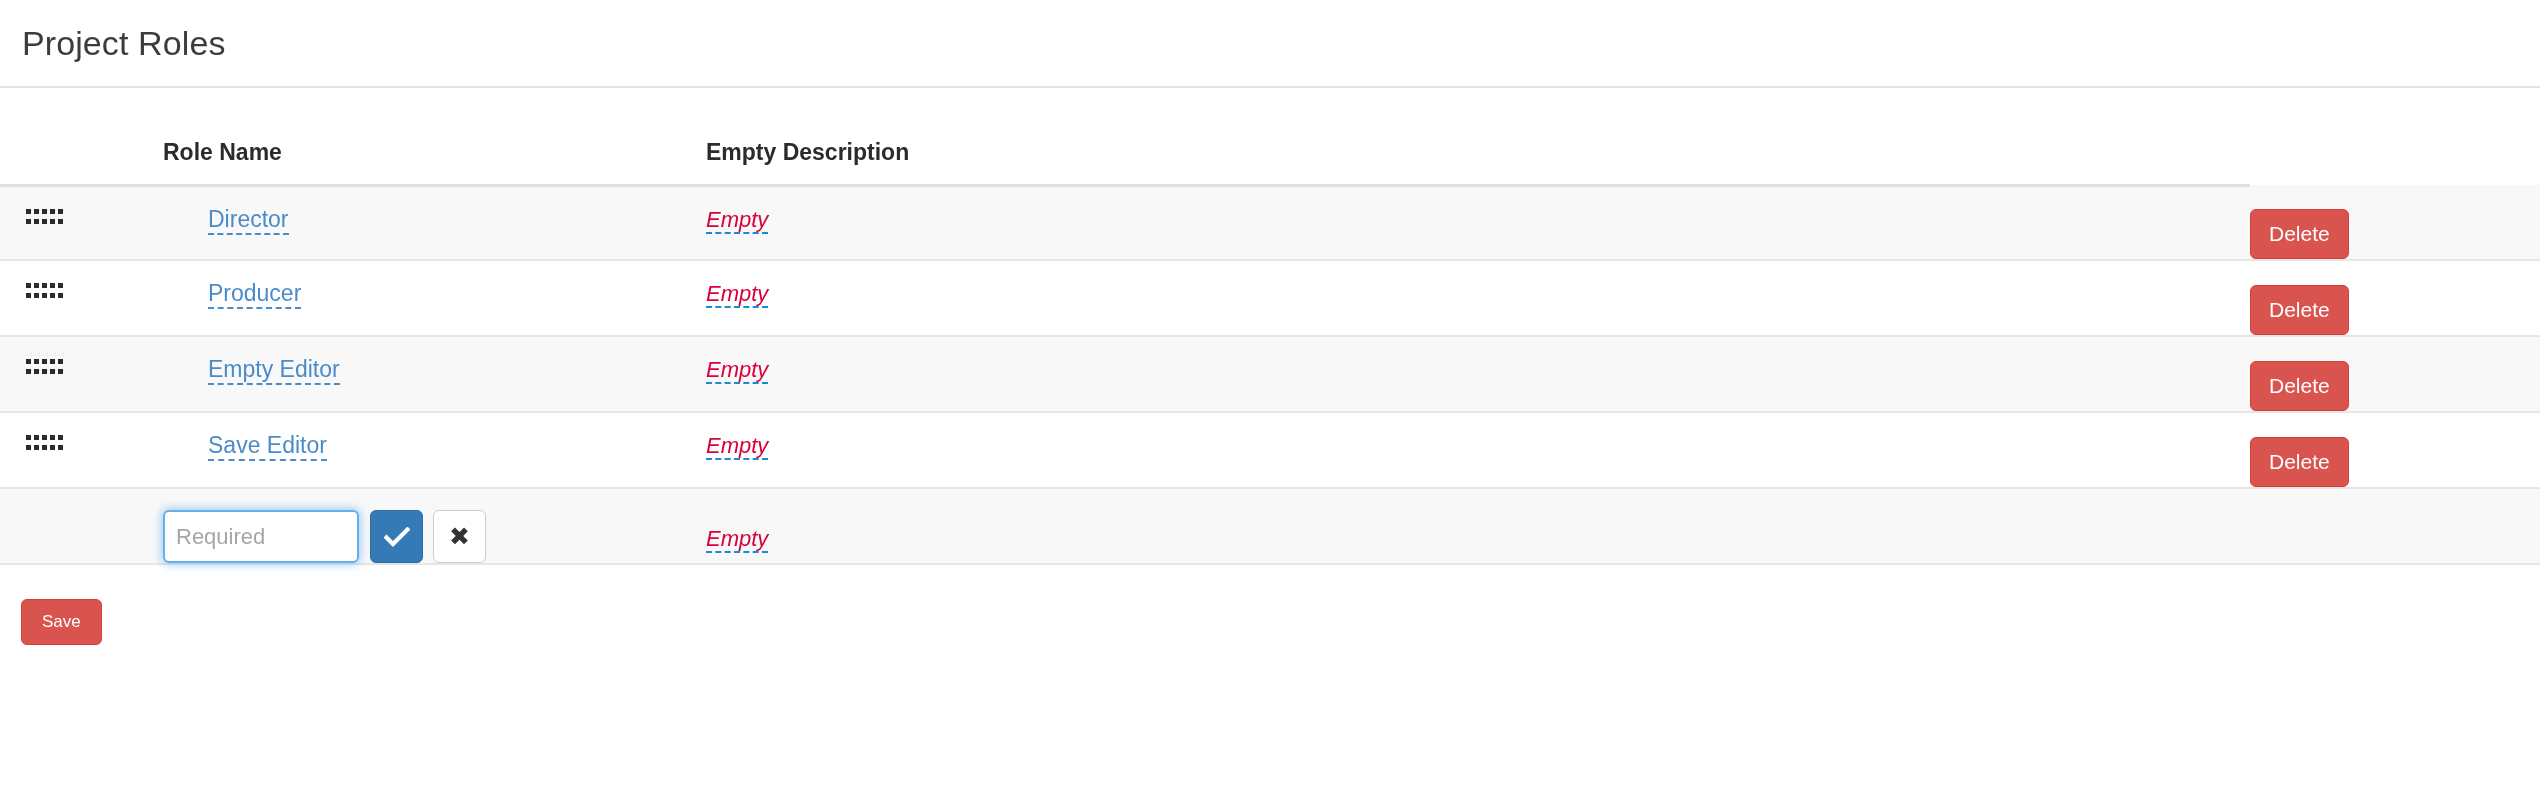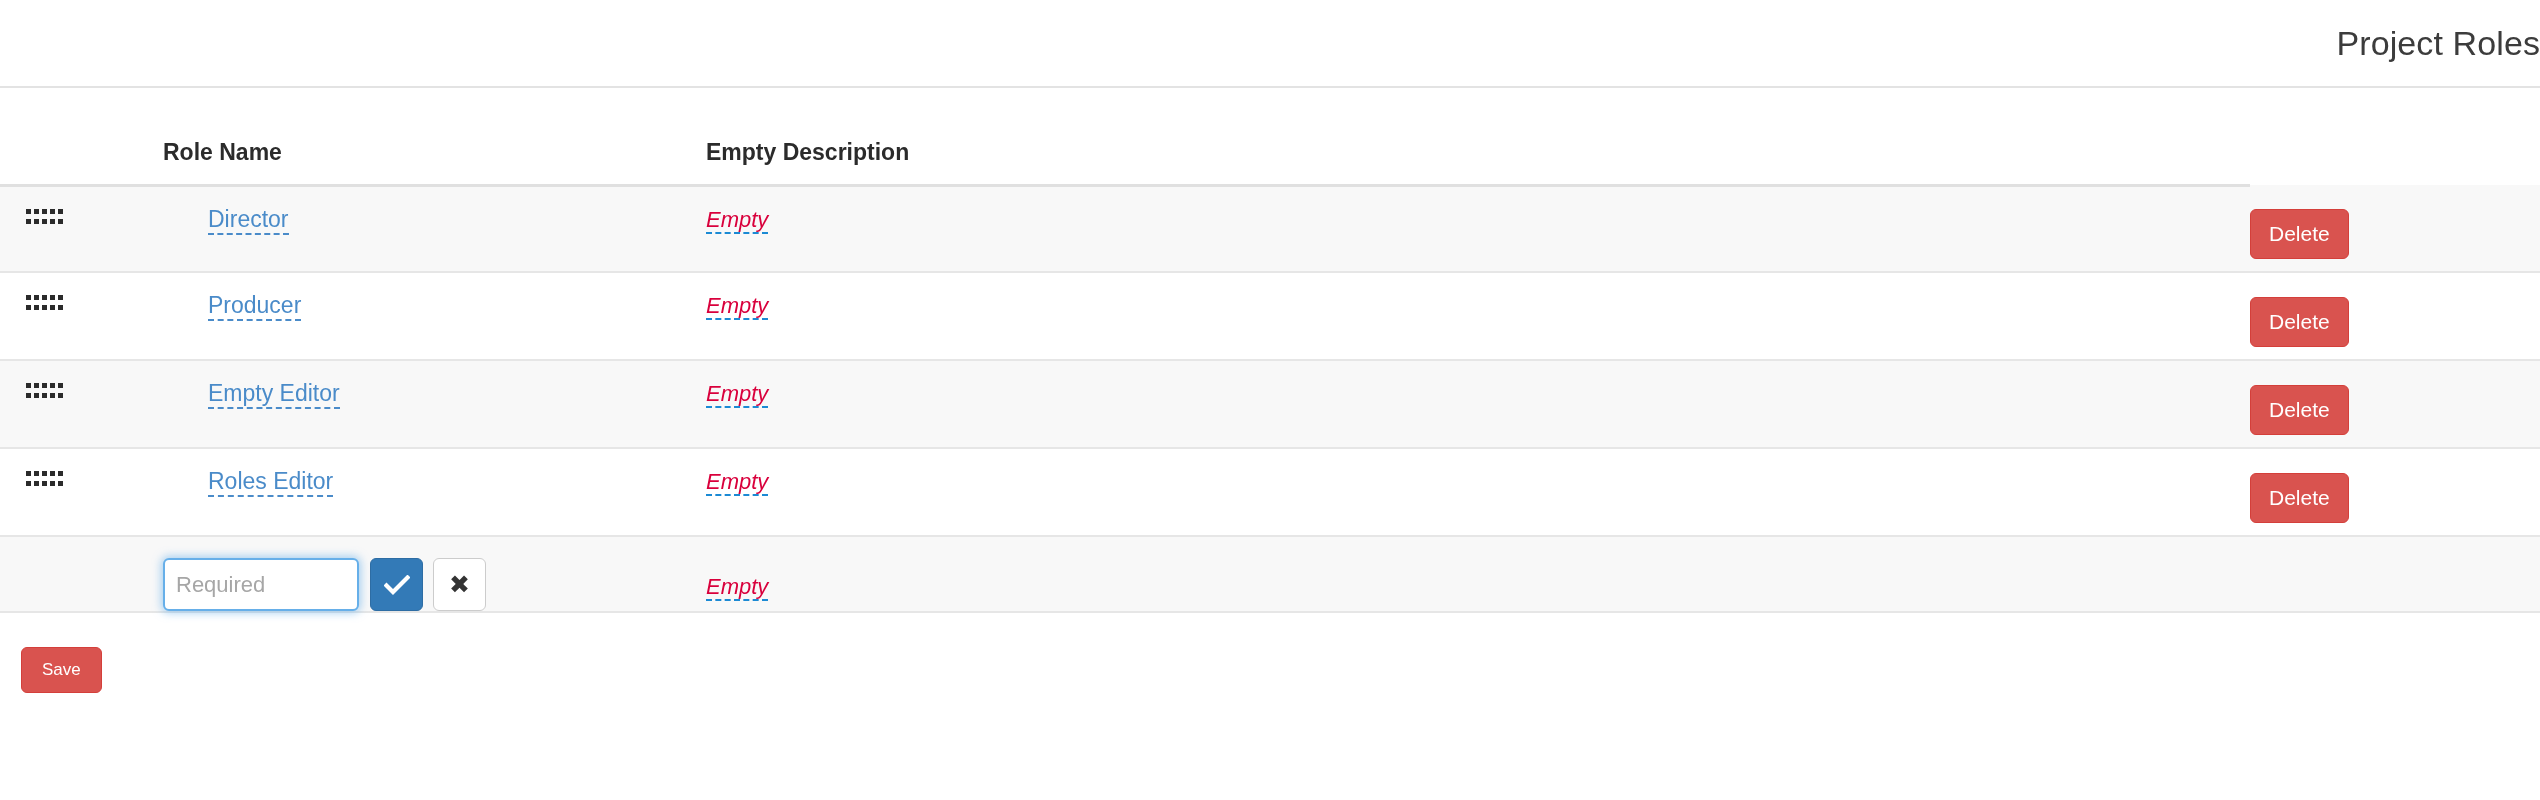--- a/index.html
+++ b/index.html
@@ -17,21 +17,20 @@
   }
 
   
   .page-header {
     height: 88px;
     box-sizing: border-box;
     border-bottom: 2px solid #e3e3e3;
     padding: 0 0 0 22px;
     display: flex;
     align-items: center;
-    justify-content: flex-end;
   }
   .page-title {
     font-size: 34px;
     font-weight: 400;
     color: #3c3c3c;
     line-height: 1;
     margin: 0;
     letter-spacing: 0.1px;
   }
 
@@ -130,21 +129,21 @@
   }
   .btn-danger {
     background: #d9534f;
     border-color: #d43f3a;
     color: #ffffff;
     font-size: 21px;
     padding: 13px 19px 14px 19px;
   }
   .btn-delete { padding: 13px 18px 14px 18px; }
 
-  .act-cell .cell-pad { padding: 24px 0 12px 0; }
+  .act-cell .cell-pad { padding: 24px 0 0 0; }
 
   
   .add-form {
     display: flex;
     align-items: flex-start;
     padding: 21px 0 0 0;
   }
   .name-input {
     width: 196px;
     height: 53px;
@@ -333,21 +332,21 @@
               <i></i>
               <i></i>
               <i></i>
               <i></i>
               <i></i>
               <i></i>
           </div>
         </td>
         <td class="name-cell">
           <div class="cell-pad">
-            <a href="#" class="editable-link">Roles Editor</a>
+            <a href="#" class="editable-link">Save Editor</a>
           </div>
         </td>
         <td>
           <div class="cell-pad">
             <a href="#" class="empty-val">Empty</a>
           </div>
         </td>
         <td class="act-cell">
           <div class="cell-pad">
             <button class="btn btn-danger btn-delete">Delete</button>

